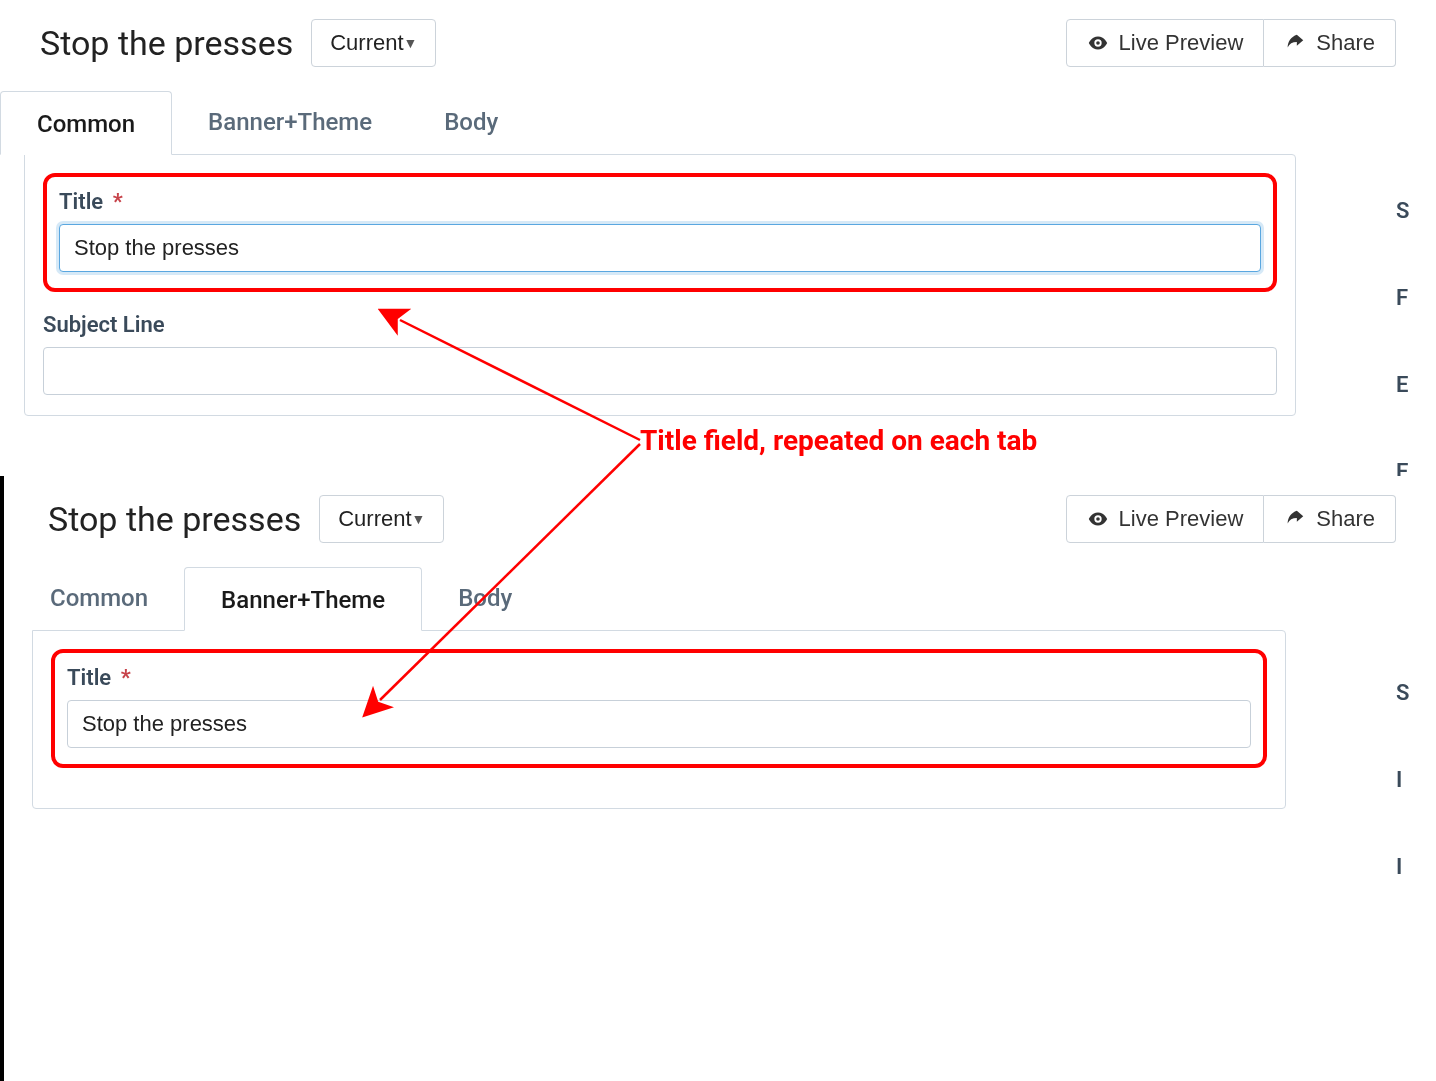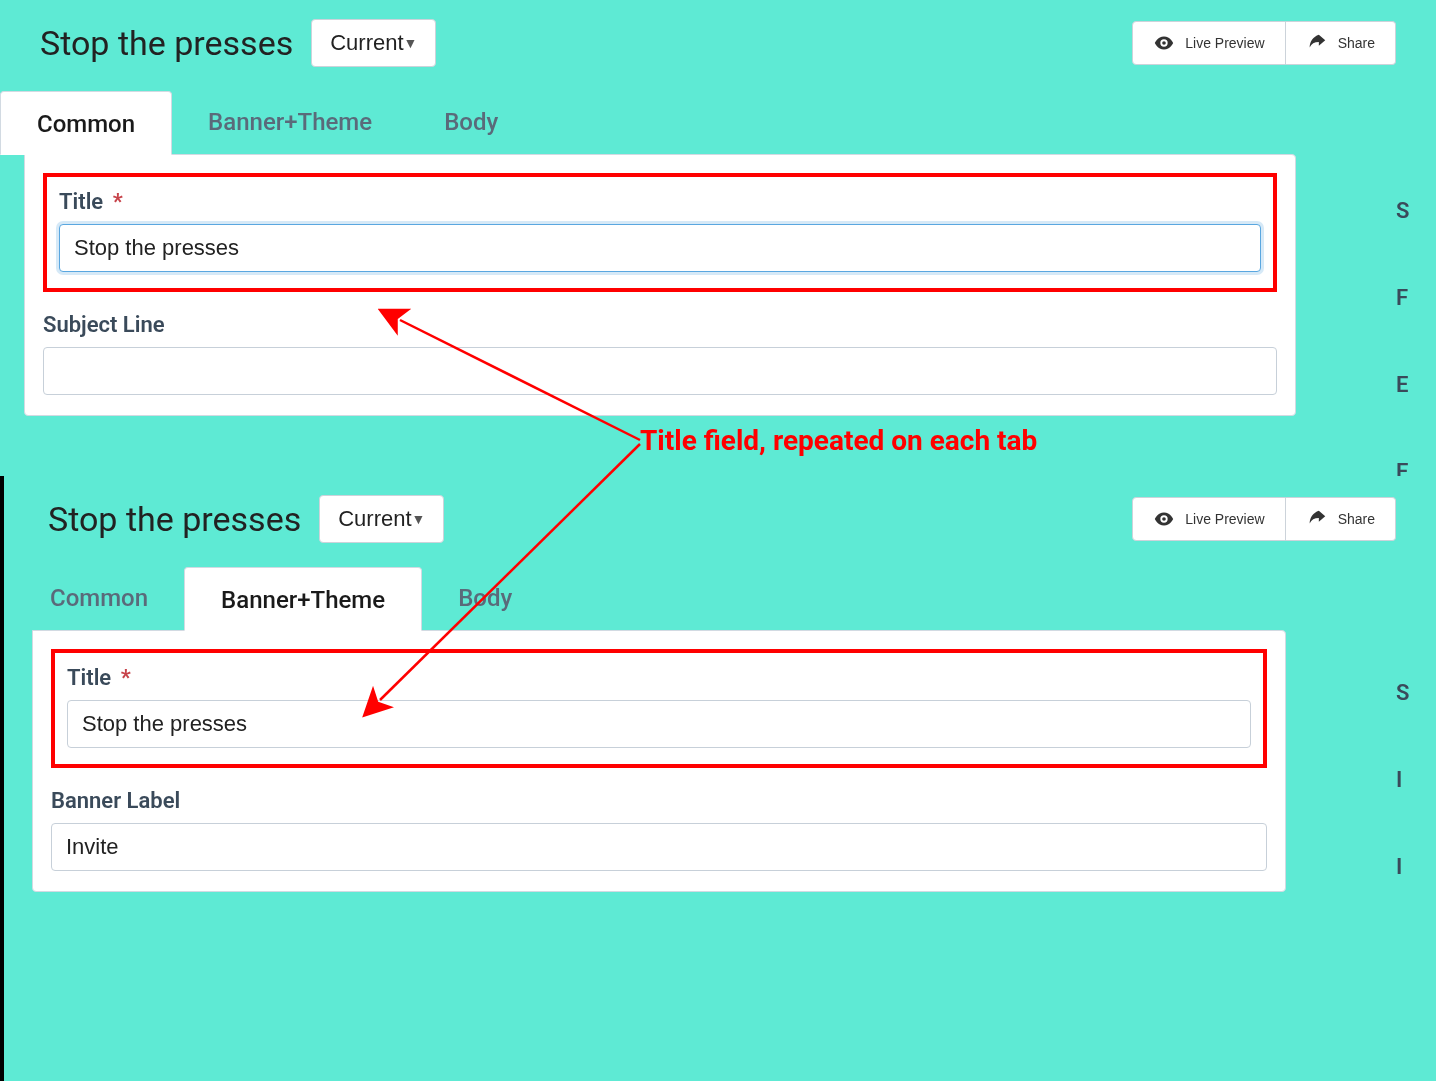--- a/index.html
+++ b/index.html
@@ -7,21 +7,21 @@
     font-family: -apple-system, BlinkMacSystemFont, "Segoe UI", Roboto, "Helvetica Neue", Arial, sans-serif;
     background: #e6edf3;
     width: 1436px;
     height: 1081px;
     overflow: hidden;
     position: relative;
     color: #1a1a1a;
   }
   .panel {
     position: relative;
-    background: #5eead4;
+    background: #ffffff;
   }
   .panel.top {
     height: 476px;
   }
   .panel.bottom {
     position: absolute;
     top: 476px;
     left: 0;
     right: 0;
     bottom: 0;
@@ -59,21 +59,21 @@
     display: flex;
     gap: 0;
   }
   .act-btn {
     display: inline-flex;
     align-items: center;
     gap: 10px;
     background: #fff;
     border: 1px solid #ccd3da;
     padding: 10px 20px;
-    font-size: 14px;
+    font-size: 22px;
     color: #333;
     cursor: pointer;
   }
   .act-btn:first-child { border-radius: 4px 0 0 4px; }
   .act-btn:last-child { border-radius: 0 4px 4px 0; border-left: none; justify-content: space-between; }
   .tabs {
     display: flex;
     gap: 0;
     padding-left: 0;
     margin-top: 4px;
@@ -109,21 +109,21 @@
     margin-right: 140px;
   }
   .panel.bottom .form-area {
     margin: 0 150px 0 28px;
   }
   .field-group {
     padding: 0;
   }
   .highlight {
     border: 4px solid #ff0000;
-    border-radius: 0;
+    border-radius: 12px;
     padding: 12px 12px 16px 12px;
     margin-bottom: 20px;
   }
   .label {
     display: block;
     font-size: 22px;
     font-weight: 600;
     color: #3a4a5a;
     margin-bottom: 10px;
   }
@@ -261,24 +261,20 @@
     <div class="tab">Body</div>
   </div>
 
   <div class="form-area">
     <div class="field-group highlight">
       <label class="label">
         <span>Title</span>
         <span class="req">*</span>
       </label>
       <input class="text-input" type="text" value="Stop the presses" style="">
-    </div>
-    <div class="field-group">
-      <label class="label">Banner Label</label>
-      <input class="text-input" type="text" value="Invite" style="">
     </div>
   </div>
 
   <div class="side-letters">
     <div>S</div>
     <div>I</div>
     <div>I</div>
   </div>
 </div>
 

